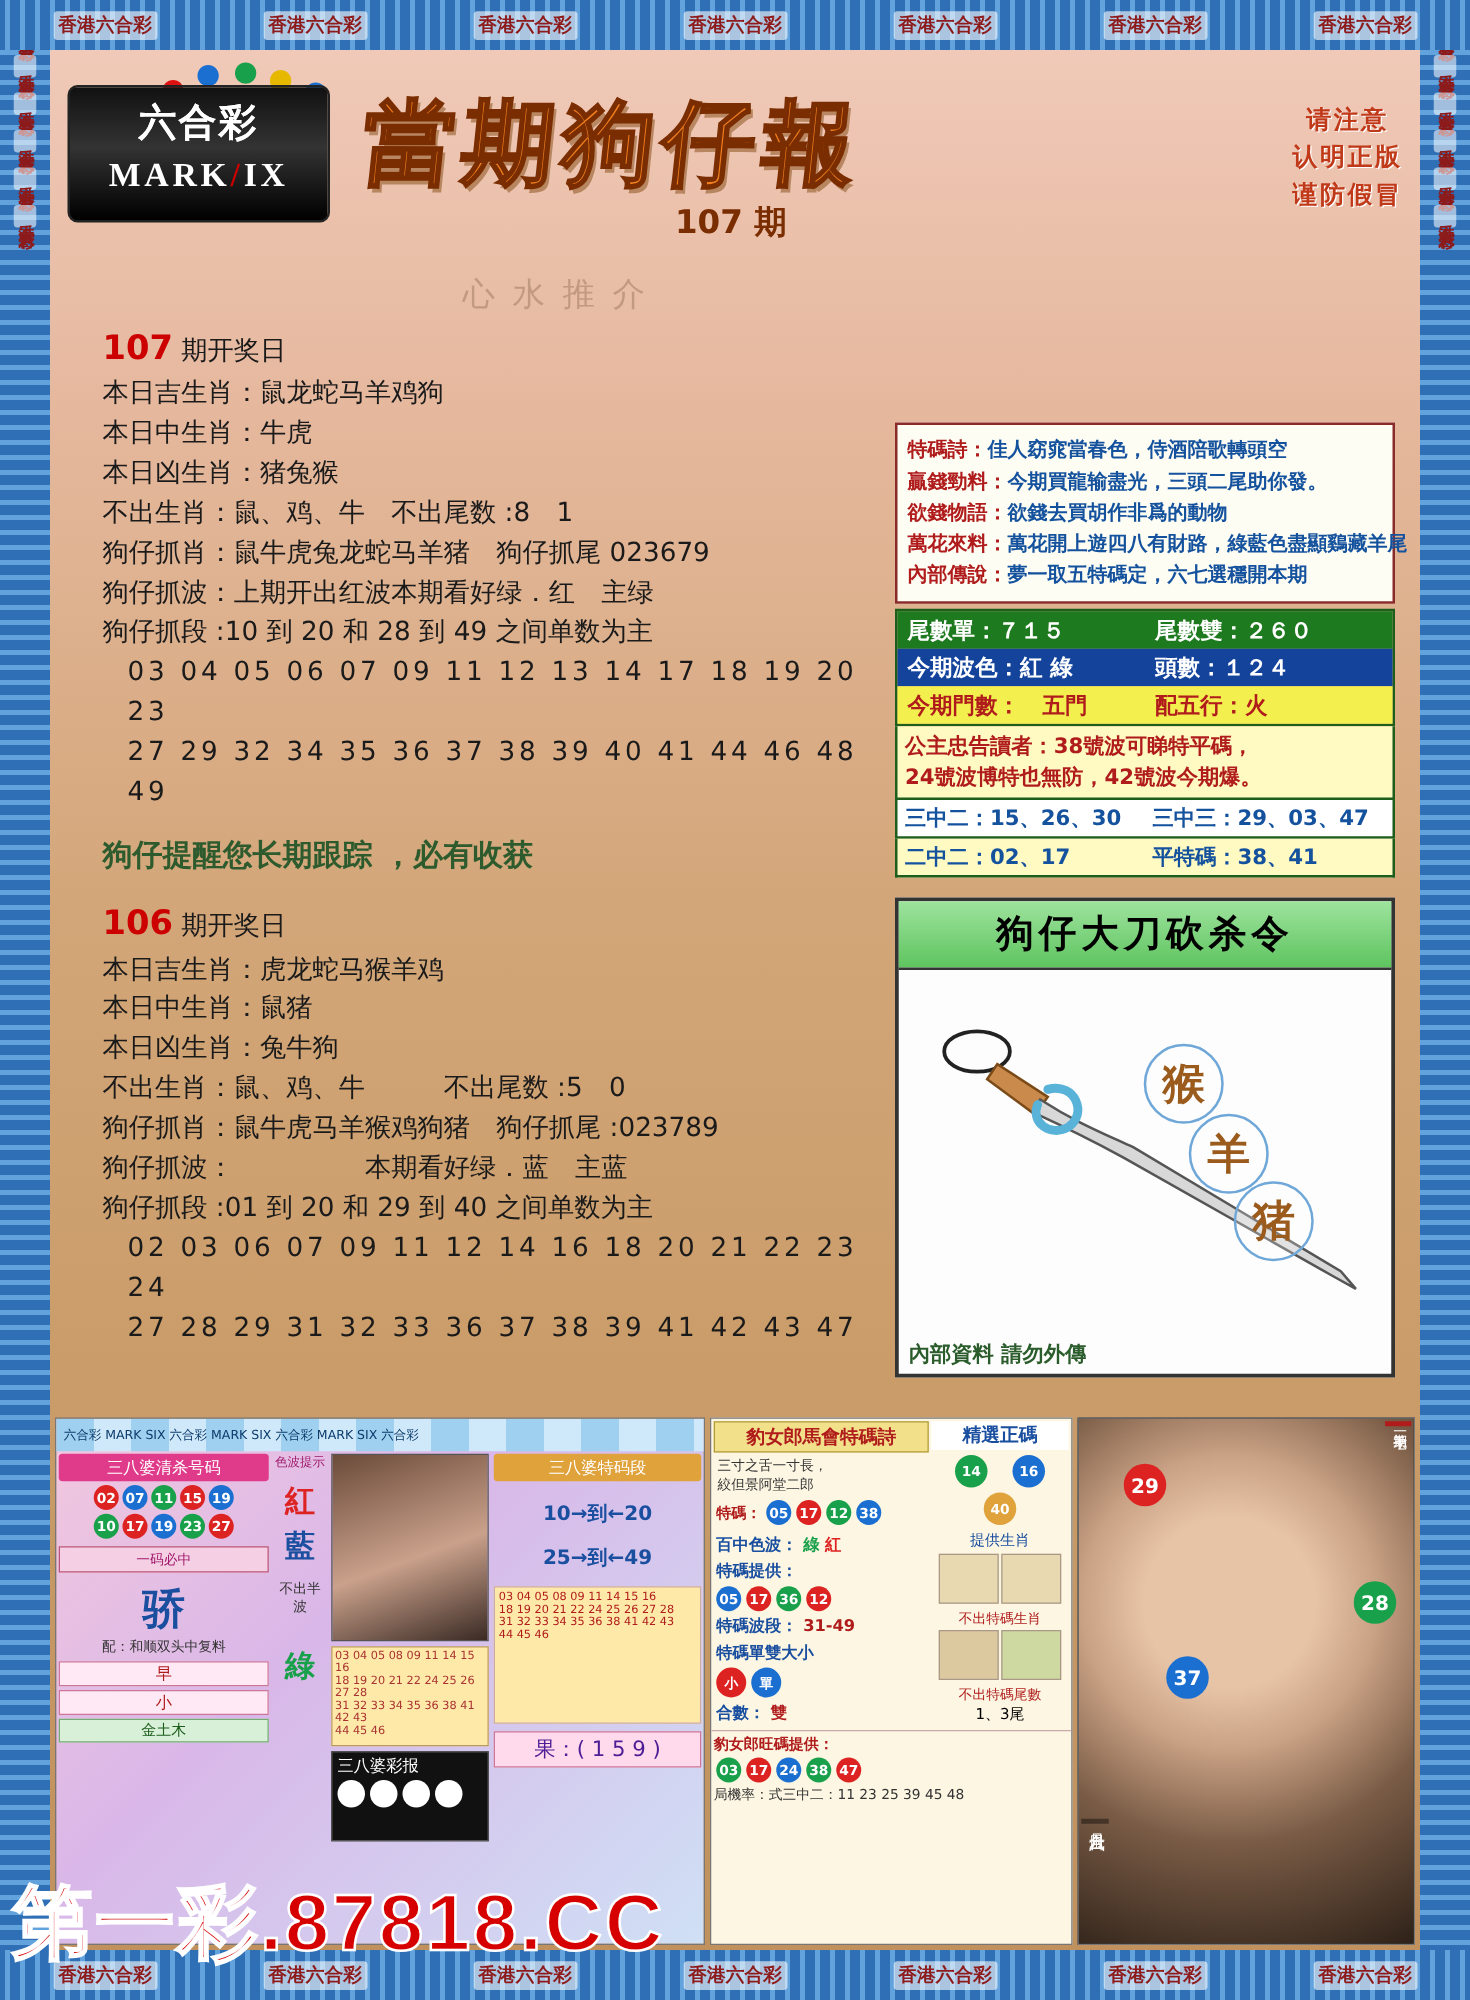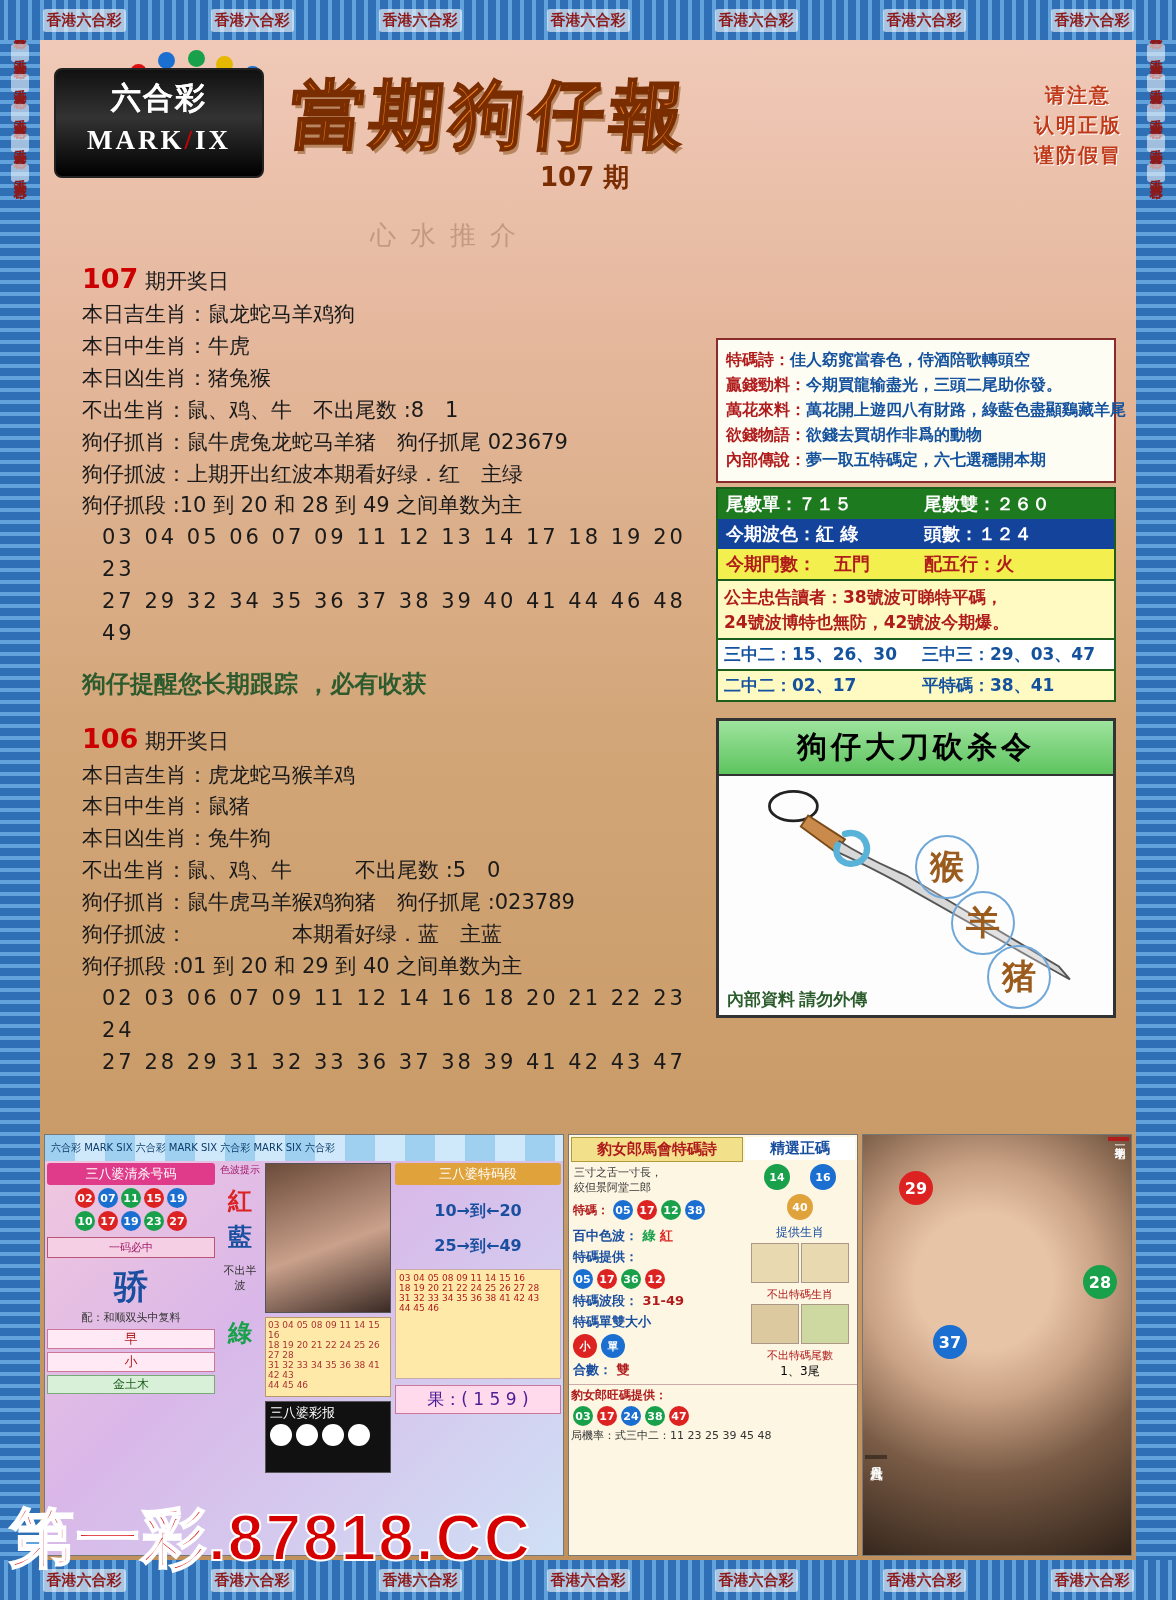--- a/index.html
+++ b/index.html
@@ -103,21 +103,21 @@
   .tail-row.green { background:#1e7a1e; color:#fff; }
   .tail-row.blue  { background:#14439c; color:#fff; }
   .tail-row.yellowbar { background:#f3ef4e; color:#b01c1c; }
   .tail-cell { flex:1; padding:3px 8px; white-space:nowrap; }
   .warn-box { background:#fff9c2; border:2px solid #1d5e1d; border-top:none;
      color:#b01c1c; font-size:17px; font-weight:bold; padding:4px 6px; line-height:1.45;}
   .three-row { display:flex; border:2px solid #1d5e1d; border-top:none; background:#fff; }
   .three-row .c { flex:1; padding:3px 6px; font-size:17px; font-weight:bold; color:#15529e; white-space:nowrap;}
   .three-row.alt { background:#fff9c2; }
 
-  .knife-box { margin-top:16px; border:3px solid #333; background:#fdfdfd; height:300px; position:relative;font-family:Liberation Serif, serif; }
+  .knife-box { margin-top:16px; border:3px solid #333; background:#fdfdfd; height:384px; position:relative; }
   .knife-title { background:linear-gradient(180deg,#9ee39e,#5ec45e); color:#000; font-size:30px;
      font-weight:bold; text-align:center; padding:6px 0; letter-spacing:4px; border-bottom:2px solid #333;}
   .knife-art { position:absolute; left:0; right:0; top:52px; bottom:30px; }
   .knife-foot { position:absolute; left:8px; bottom:4px; color:#2b5c2b; font-size:17px; font-weight:bold;}
   .zod-circle { position:absolute; width:64px; height:64px; border-radius:50%;
      border:2px solid #6fa8d8; display:flex; align-items:center; justify-content:center;
      font-size:34px; font-weight:bold; color:#9a5b1c; background:rgba(255,255,255,.25);}
 
   
   .posters { position:absolute; left:0; right:0; bottom:0; height:430px; display:flex; gap:4px; padding:4px;}
@@ -267,24 +267,24 @@
     <div class="col-right">
 
       <div class="poem-box">
         <div class="poem-line">
           <span class="lbl">特碼詩：</span><span>佳人窈窕當春色，侍酒陪歌轉頭空</span>
         </div>
         <div class="poem-line">
           <span class="lbl">贏錢勁料：</span><span>今期買龍输盡光，三頭二尾助你發。</span>
         </div>
         <div class="poem-line">
+          <span class="lbl">欲錢物語：</span><span>欲錢去買胡作非爲的動物</span>
+        </div>
+        <div class="poem-line">
           <span class="lbl">萬花來料：</span><span>萬花開上遊四八有財路，綠藍色盡顯鷄藏羊尾</span>
-        </div>
-        <div class="poem-line">
-          <span class="lbl">欲錢物語：</span><span>欲錢去買胡作非爲的動物</span>
         </div>
         <div class="poem-line">
           <span class="lbl">內部傳說：</span><span>夢一取五特碼定，六七選穩開本期</span>
         </div>
       </div>
 
       <div class="tail-box">
         <div class="tail-row green">
           <div class="tail-cell">尾數單：７１５</div>
           <div class="tail-cell">尾數雙：２６０</div>

